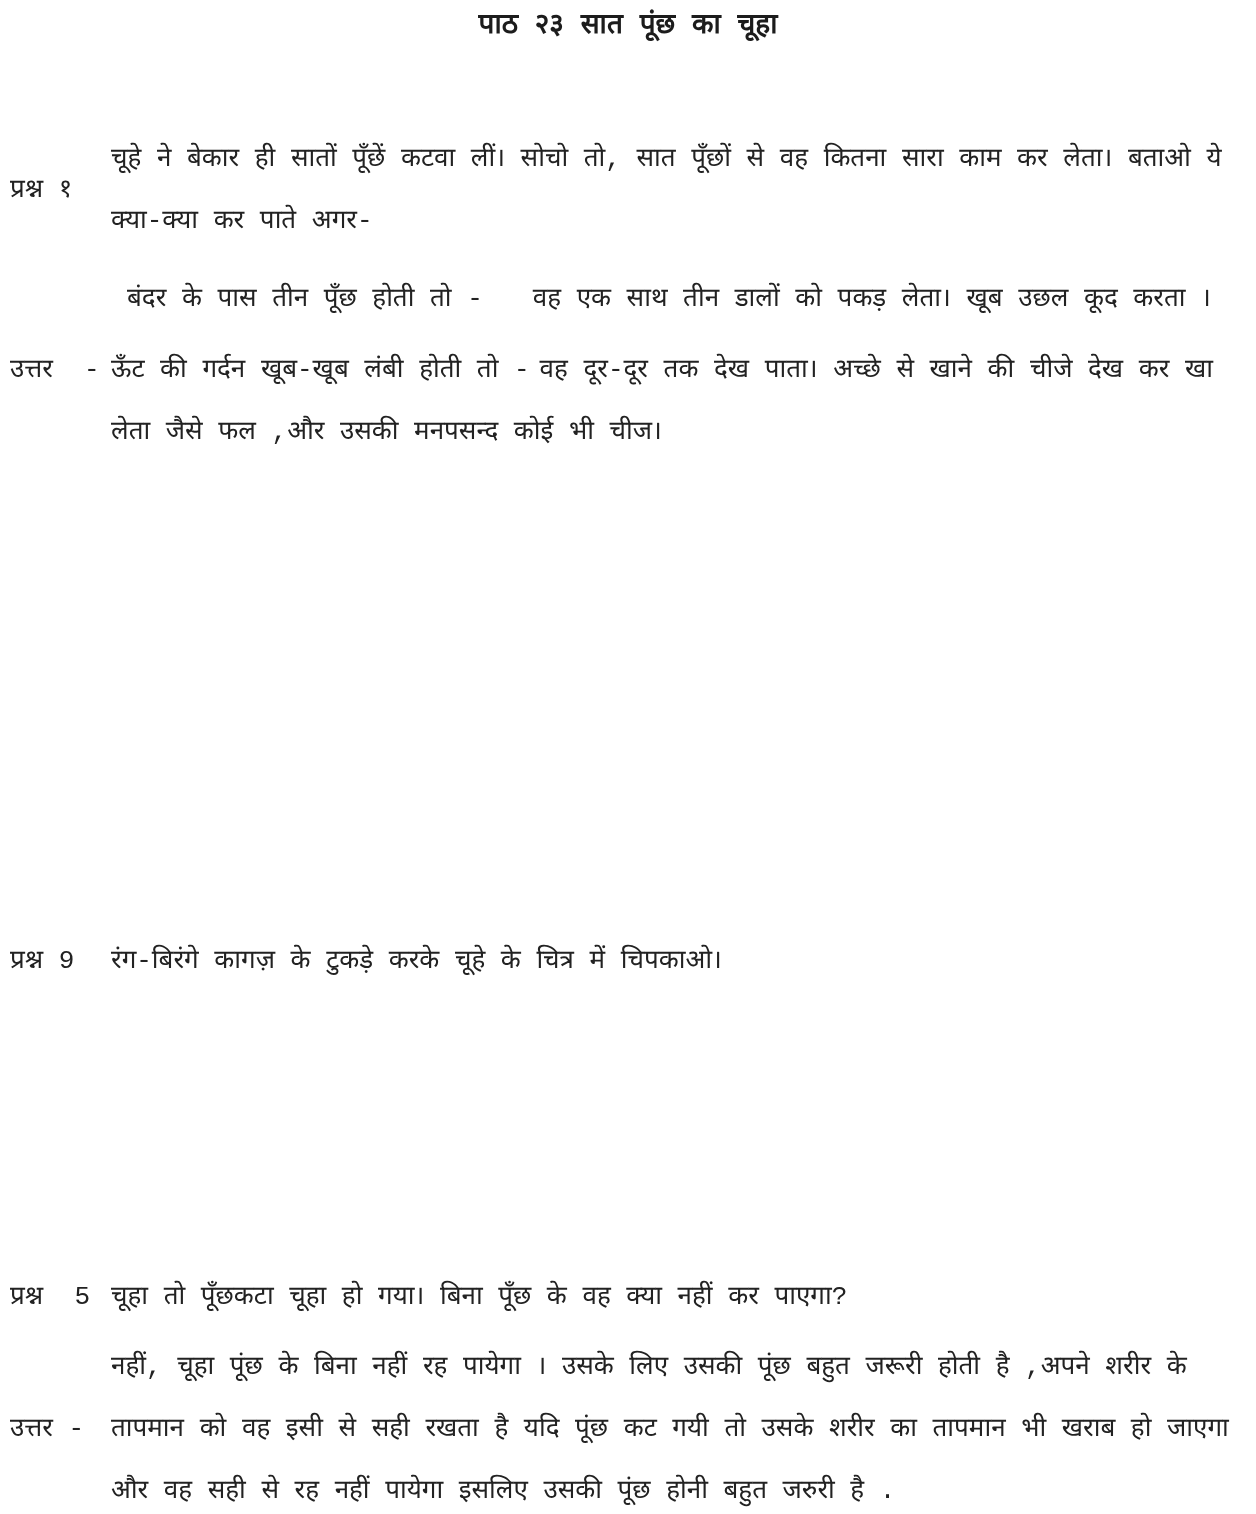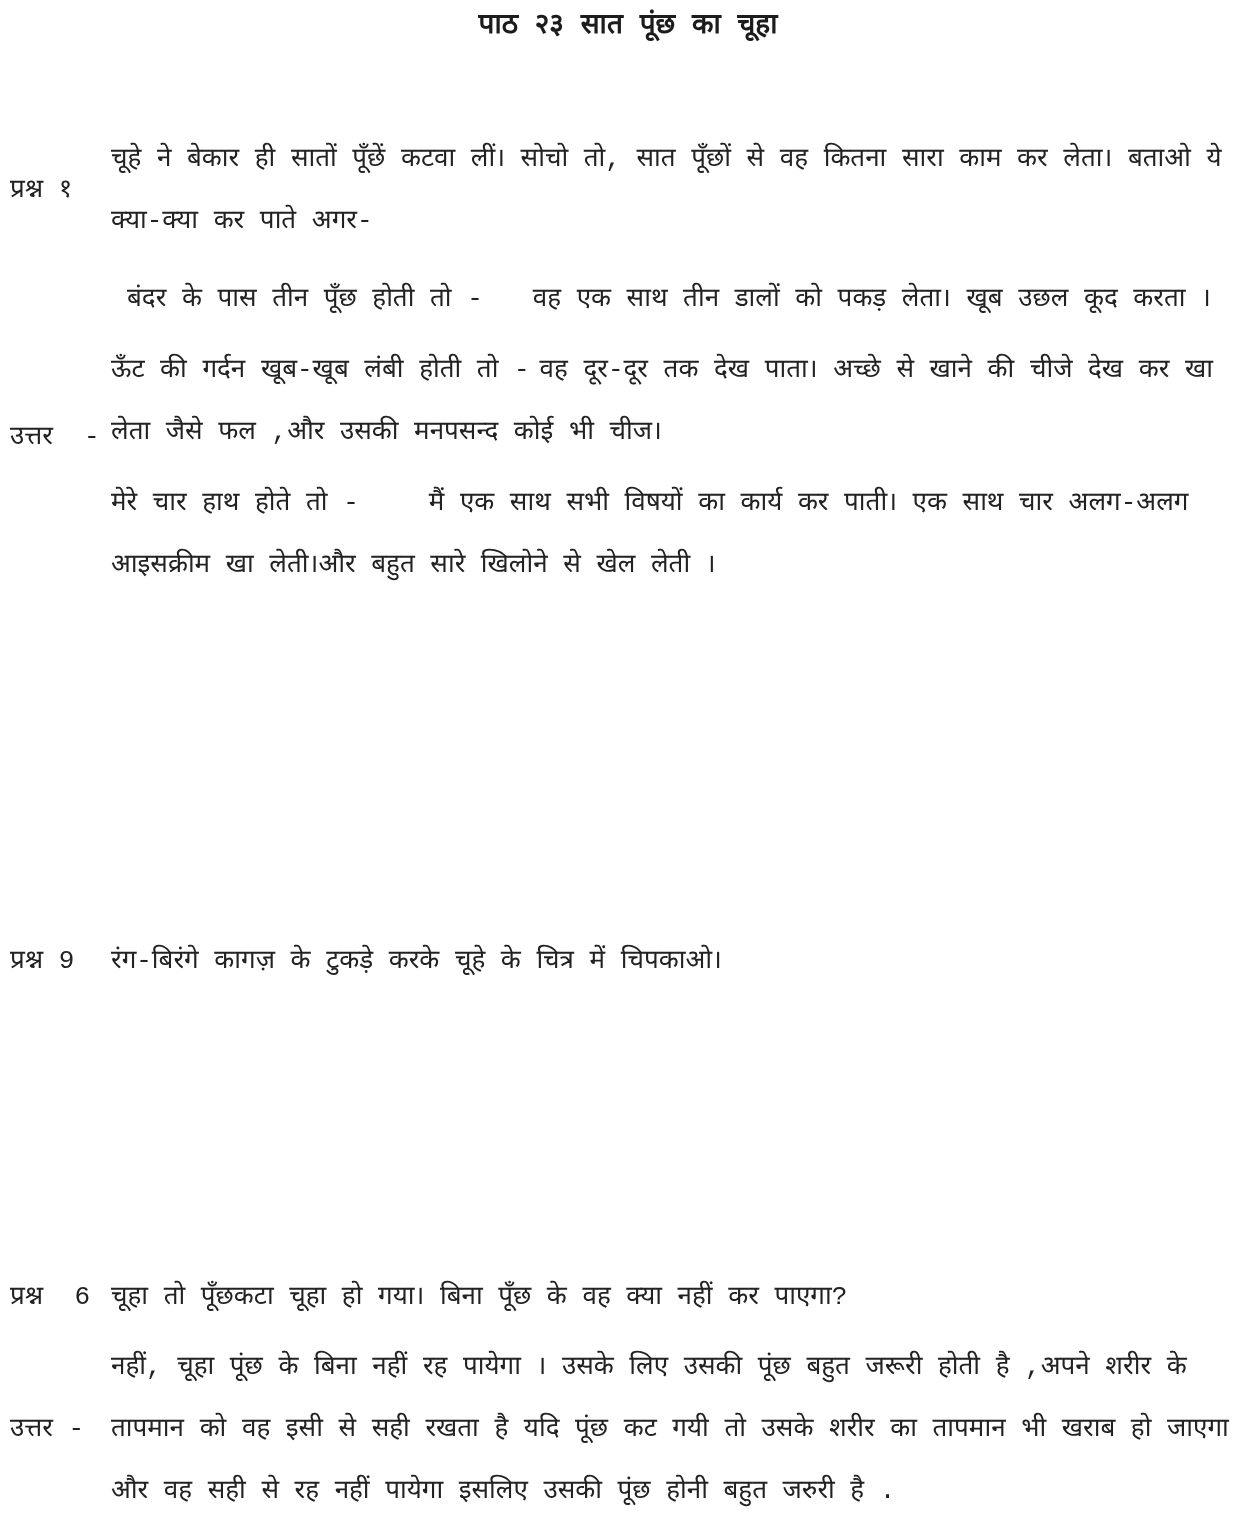--- a/index.html
+++ b/index.html
@@ -74,33 +74,30 @@
 
   <div class="block" id="a1-block">
     <div class="label">उत्तर  -</div>
     <div class="content answer-items">
       <div class="item">
         <span class="prompt g2">बंदर के पास तीन पूँछ होती तो -</span><span class="answer">वह एक साथ तीन डालों को पकड़ लेता। खूब उछल कूद करता ।</span>
       </div>
       <div class="item">
         <span class="prompt g3">ऊँट की गर्दन खूब-खूब लंबी होती तो  -</span><span class="answer">वह दूर-दूर तक देख पाता। अच्छे से खाने की चीजे देख कर खा लेता जैसे फल ,और उसकी मनपसन्द कोई भी चीज।</span>
       </div>
-      <div class="item">
-        <span class="prompt g4">मेरे चार हाथ होते तो -</span><span class="answer">मैं एक साथ सभी विषयों का कार्य कर पाती। एक साथ चार अलग-अलग आइसक्रीम खा लेती।और बहुत सारे खिलोने से खेल लेती ।</span>
-      </div>
     </div>
   </div>
 
   <div class="block" id="q2-block">
     <div class="label">प्रश्न 9</div>
     <div class="content">रंग-बिरंगे कागज़ के टुकड़े करके चूहे के चित्र में चिपकाओ।</div>
   </div>
 
   <div class="block" id="q3-block">
-    <div class="label">प्रश्न  6</div>
+    <div class="label">प्रश्न  5</div>
     <div class="content">चूहा तो पूँछकटा चूहा हो गया। बिना पूँछ के वह क्या नहीं कर पाएगा?</div>
   </div>
 
   <div class="block" id="a3-block">
     <div class="label">उत्तर -</div>
     <div class="content">नहीं, चूहा पूंछ के बिना नहीं रह पायेगा । उसके लिए उसकी पूंछ बहुत जरूरी होती है ,अपने शरीर के तापमान को वह इसी से सही रखता है यदि पूंछ कट गयी तो उसके शरीर का तापमान भी खराब हो जाएगा और वह सही से रह नहीं पायेगा इसलिए उसकी पूंछ होनी बहुत जरुरी है .</div>
   </div>
 
 </div>
 

